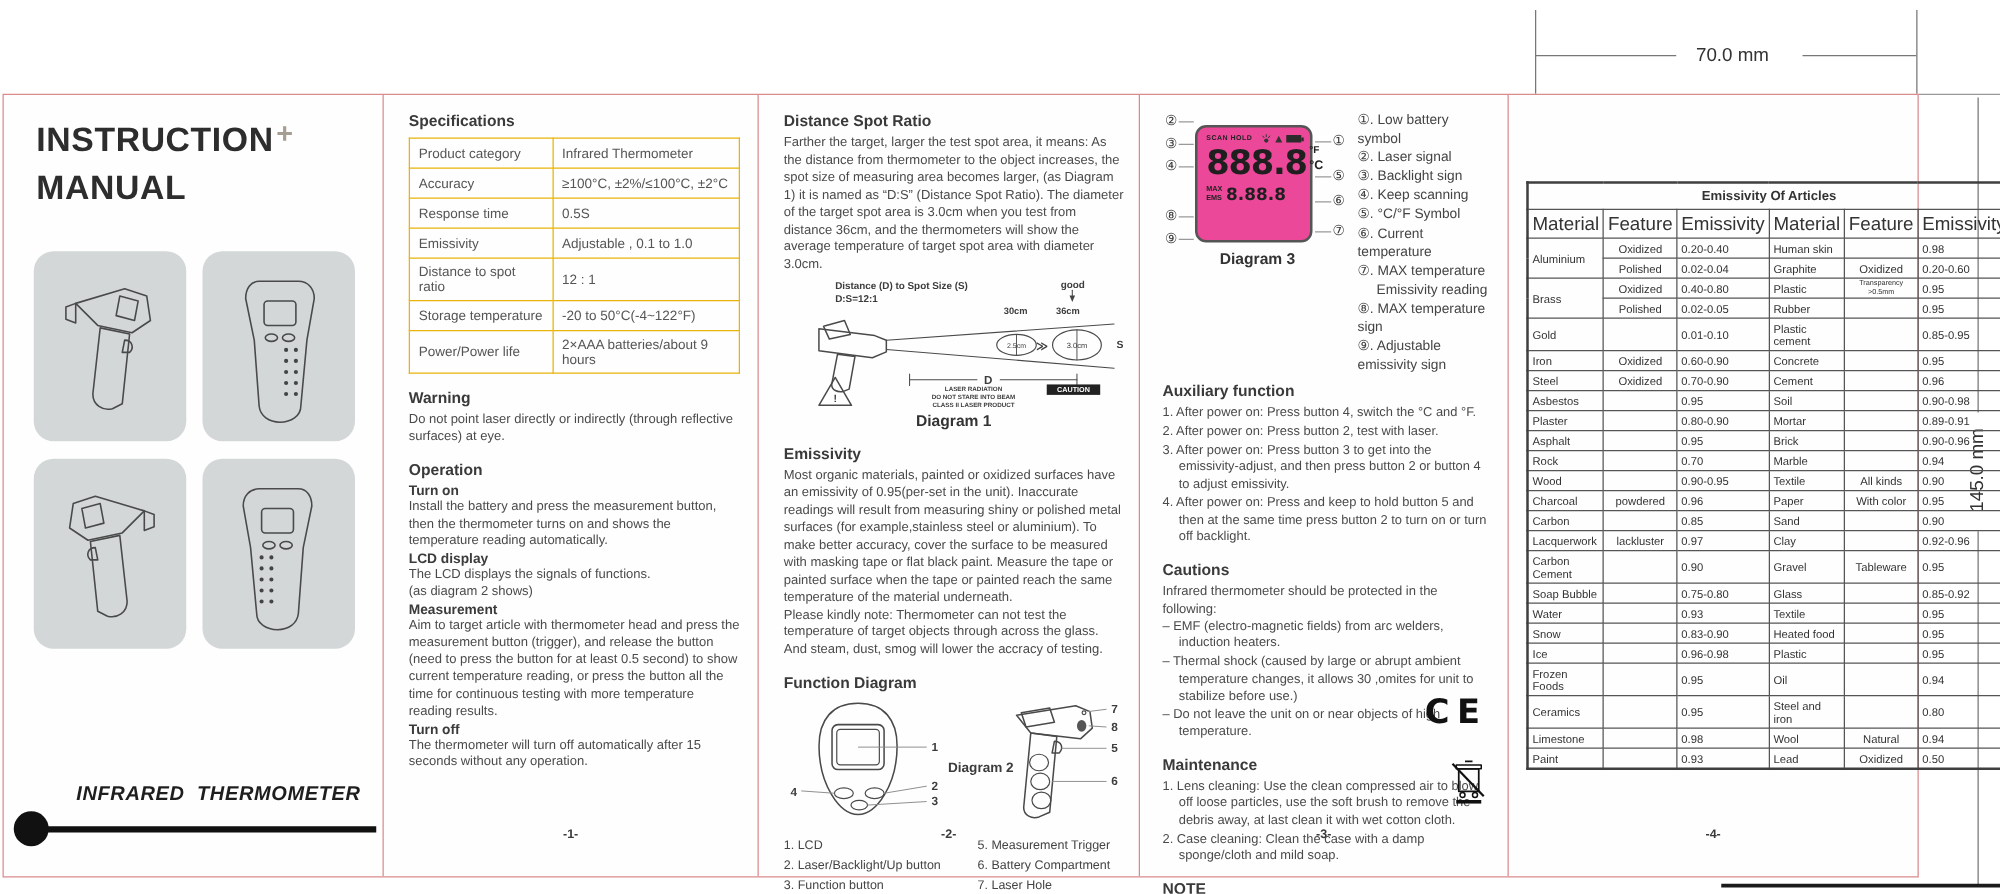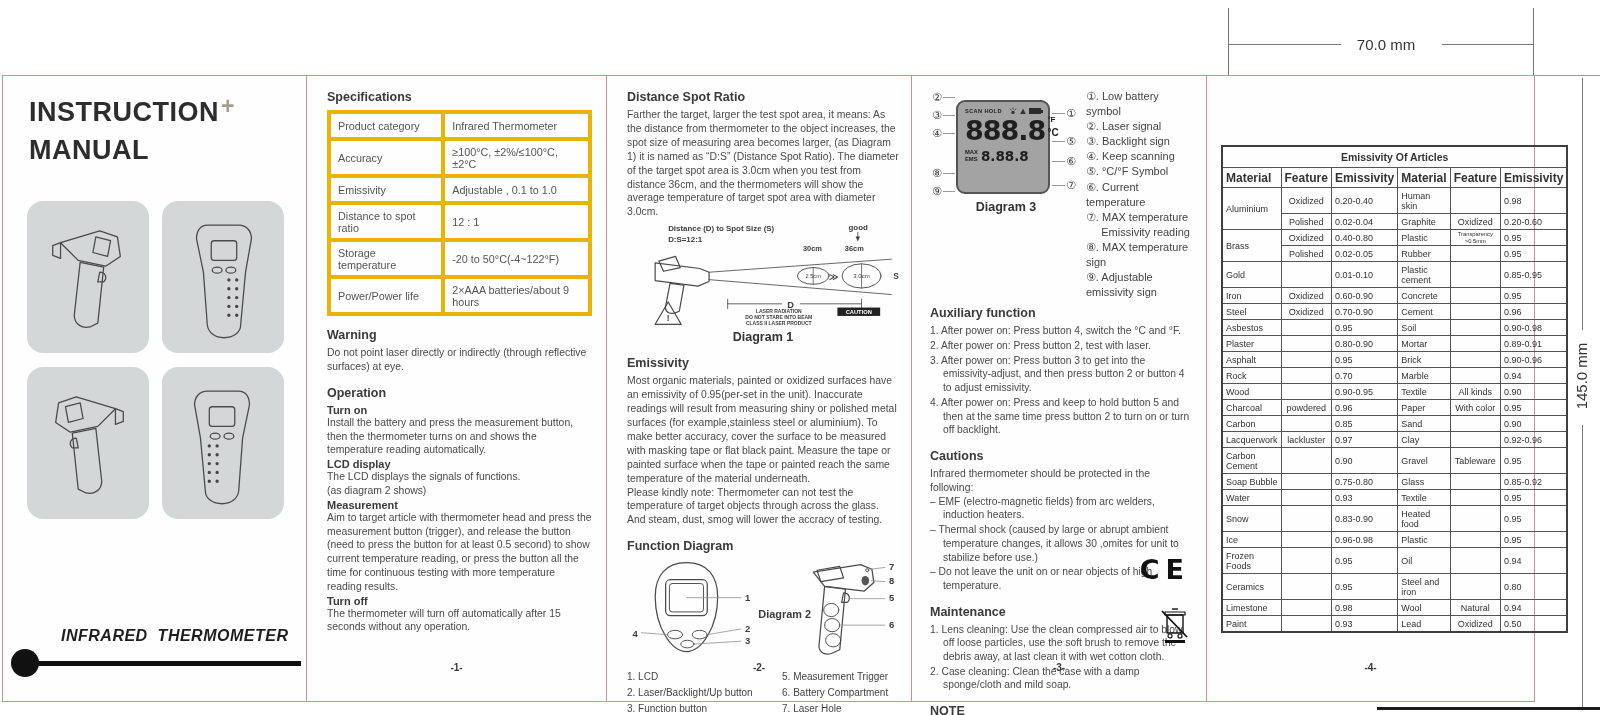--- a/index.html
+++ b/index.html
@@ -38,21 +38,21 @@
   .tbox{width:122px;height:152px;background:#d3d7d8;border-radius:16px;
         display:flex;align-items:center;justify-content:center;}
   .p1-footer{position:absolute;left:0;right:0;bottom:24px;}
   .p1-footer-text{margin:0 0 4px 58px;font-size:16px;font-weight:bold;font-style:italic;
                   letter-spacing:.5px;word-spacing:5px;color:#1e1e1e;}
   .p1-bar-wrap{position:relative;height:28px;}
   .p1-dot{position:absolute;left:8px;top:0;width:28px;height:28px;border-radius:50%;background:#111;}
   .p1-bar{position:absolute;left:30px;right:5px;top:12px;height:5px;background:#111;}
   
   .spec-table{border-collapse:collapse;margin:6px 0 8px 0;}
-  .spec-table td{border:4px solid #eab308;font-size:10.8px;color:#555;
+  .spec-table td{border:1px solid #eab308;font-size:10.8px;color:#555;
                  padding:4.5px 7px;height:14px;}
   .spec-table td.c1{width:108px;}
   .spec-table td.c2{width:148px;}
   .sub-h{font-weight:bold;font-size:11px;color:#3b3b3b;margin-top:1px;}
   .sub-t{font-size:10.4px;line-height:13.8px;white-space:pre-line;}
   
   .d1-svg{width:272px;height:106px;margin-top:3px;display:block;}
   .d2-svg{width:276px;height:106px;margin-top:2px;display:block;}
   .sk{stroke:#4a4a4a;stroke-width:1.3;fill:none;stroke-linejoin:round;stroke-linecap:round;}
   .skl{stroke:#8a8a8a;stroke-width:.8;}
@@ -66,21 +66,21 @@
   .t-55c{font-size:5.4px;font-weight:bold;}
   .t-6w{font-size:6.2px;font-weight:bold;fill:#fff;}
   .dcap{text-align:center;font-size:12.5px;font-weight:bold;color:#333;margin:2px 0 0 0;}
   .legend{display:flex;margin-top:6px;}
   .legend .lcol{width:57%;}
   .legend .rcol{width:43%;}
   .legend-item{font-size:10px;line-height:15.8px;color:#444;}
   
   .d3-wrap{display:flex;gap:4px;}
   .lcd-area{width:152px;position:relative;height:132px;flex:none;}
-  .lcd-box{position:absolute;left:26px;top:14px;width:94px;height:94px;background:#a3a3a3;
+  .lcd-box{position:absolute;left:26px;top:14px;width:94px;height:94px;background:#ec4899;
            border:2.5px solid #555;border-radius:9px;padding:5px 7px;box-sizing:border-box;}
   .lcd-row1{display:flex;align-items:center;justify-content:space-between;}
   .lcd-scan{font-size:5.6px;font-weight:bold;letter-spacing:.4px;color:#222;}
   .lcd-icons{display:flex;align-items:center;gap:2px;}
   .batt{width:12px;height:6px;background:#2b2b2b;position:relative;}
   .batt::after{content:"";position:absolute;right:-2px;top:1.5px;width:2px;height:3px;background:#2b2b2b;}
   .lcd-main{display:flex;align-items:flex-start;margin-top:1px;}
   .lcd-digits{font-family:"DejaVu Sans",sans-serif;font-size:27px;font-weight:bold;
               letter-spacing:-1px;color:#1f1f1f;line-height:30px;}
   .lcd-fc{display:flex;flex-direction:column;margin-left:2px;line-height:1;}
@@ -97,21 +97,21 @@
   .d3-list{flex:1;padding-top:3px;}
   .d3-item{font-size:11px;line-height:15.1px;white-space:pre-line;color:#444;}
   .ce-row{position:absolute;right:16px;bottom:58px;display:flex;align-items:flex-end;gap:24px;flex-direction:column;}
   .ce-mark{font-family:"DejaVu Sans",sans-serif;font-size:27px;font-weight:600;
            letter-spacing:6px;color:#111;line-height:26px;}
   
   .emis-table{border-collapse:collapse;margin:69px auto 0 auto;border:2px solid #3f3f3f;}
   .emis-table td,.emis-table th{border:1px solid #555;font-size:9px;color:#333;
       padding:2.5px 3px;text-align:left;vertical-align:middle;}
   .emis-table .title{font-size:10.5px;font-weight:bold;text-align:center;padding:4px 2px;}
-  .emis-table .hd{font-weight:bold;font-size:12px;}
+  .emis-table .hd{font-weight:normal;font-size:15px;}
   .emis-table .c-feat{text-align:center;}
   .emis-table td.sm{font-size:5.8px;line-height:6.4px;padding:1px;}
   col.w-m1{width:58px}col.w-f1{width:34px}col.w-e1{width:48px}
   col.w-m2{width:62px}col.w-f2{width:44px}col.w-e2{width:40px}
 </style>
 </head>
 <body>
 
 <div class="dim-line" style="left:1228px;top:8px;width:1px;height:92px;"></div>
 <div class="dim-line" style="left:1533px;top:8px;width:1px;height:92px;"></div>
@@ -190,20 +190,24 @@
     <div class="h first">Specifications</div>
     <table class="spec-table">
         <tbody id="specs-body">
           <tr>
             <td class="c1">Product category</td>
             <td class="c2">Infrared Thermometer</td>
           </tr>
           <tr>
             <td class="c1">Accuracy</td>
             <td class="c2">≥100°C, ±2%/≤100°C, ±2°C</td>
+          </tr>
+          <tr>
+            <td class="c1">Response time</td>
+            <td class="c2">0.5S</td>
           </tr>
           <tr>
             <td class="c1">Emissivity</td>
             <td class="c2">Adjustable , 0.1 to 1.0</td>
           </tr>
           <tr>
             <td class="c1">Distance to spot ratio</td>
             <td class="c2">12 : 1</td>
           </tr>
           <tr>

